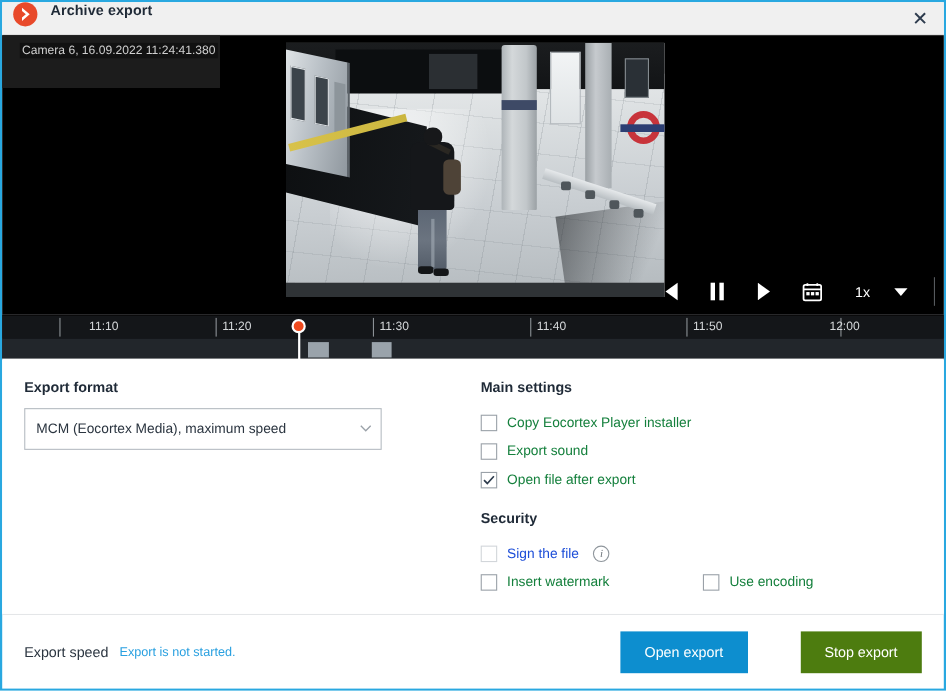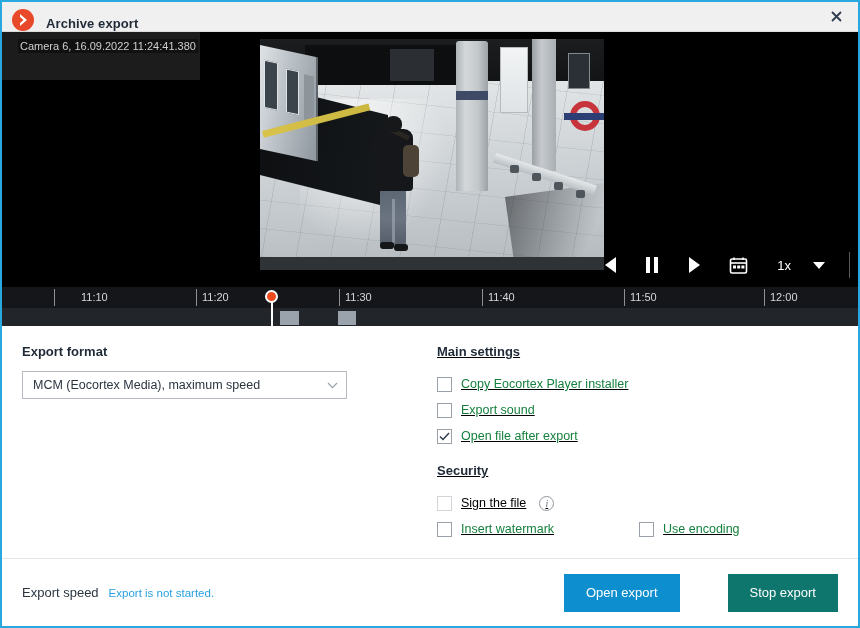--- a/index.html
+++ b/index.html
@@ -14,21 +14,21 @@
     width: 860px; height: 628px;
     border: 2px solid #29a8e0;
     background: #ffffff;
     display: flex; flex-direction: column;
   }
 
   
   .titlebar {
     height: 30px; flex: 0 0 30px;
     background: #f0f0f0;
-    display: flex; align-items: flex-end;
+    display: flex; align-items: flex-start;
     border-bottom: 1px solid #dcdcdc;
   }
   .app-logo {
     width: 22px; height: 22px; margin-left: 10px; flex: 0 0 22px;
     border-radius: 50%;
     background: #e8492a;
     position: relative;
   }
   .app-logo svg { position: absolute; left: 5px; top: 4px; }
   .title-text {
@@ -242,47 +242,47 @@
 
   
   .body {
     flex: 1 1 auto;
     background: #ffffff;
     position: relative;
     padding: 18px 20px 0 20px;
     display: flex;
   }
   .col-left { width: 410px; }
-  .col-right { flex: 1 1 auto; padding-left: 5px; text-decoration: underline; }
+  .col-right { flex: 1 1 auto; padding-left: 5px; }
   .section-title {
     font-size: 13px; font-weight: bold; color: #1f2a37;
     margin-bottom: 12px;
   }
   .select-box {
-    width: 325px; height: 28px;
+    width: 325px; height: 38px;
     border: 1px solid #b6bcc2; background: #fff;
     display: flex; align-items: center; padding: 0 8px 0 10px;
     font-size: 12.5px; color: #2b3540; cursor: pointer;
   }
   .select-value { flex: 1 1 auto; white-space: nowrap; overflow: hidden; }
   .select-caret { color: #9aa1a8; font-size: 11px; }
 
   .cb-row { display: flex; align-items: center; height: 26px; margin-bottom: 0px; }
   .cb-row + .cb-row { margin-top: 0px; }
   .checkbox {
     width: 15px; height: 15px; flex: 0 0 15px;
     border: 1px solid #9aa1a8; background: #fff;
     display:flex; align-items:center; justify-content:center;
     cursor: pointer;
   }
   .checkbox.checked svg { display: block; }
   .checkbox svg { display: none; }
   .checkbox.disabled { border-color: #d2d6da; background:#fff; cursor: default; }
   .cb-label { font-size: 12.5px; color: #15803d; margin-left: 9px; }
-  .cb-label.disabled { color: #000000; }
+  .cb-label.disabled { color: #1d4ed8; }
   .info-icon {
     width: 15px; height: 15px; margin-left: 13px;
     border-radius: 50%; border: 1px solid #8f969c;
     display:flex; align-items:center; justify-content:center;
     font-size: 10px; color: #6f767c;
     font-family: "Liberation Serif", serif; font-style: italic;
     cursor: pointer;
   }
   .sec-grid { display: flex; }
   .sec-grid .col2 { margin-left: 85px; }
@@ -298,21 +298,21 @@
   .status-label { font-size: 13px; color: #2b3540; }
   .status-value { font-size: 11.5px; color: #29a0e0; margin-left: 10px; }
   .footer-spacer { flex: 1 1 auto; }
   .btn {
     height: 38px; min-width: 105px;
     display:flex; align-items:center; justify-content:center;
     font-size: 13px; color: #ffffff; cursor: pointer;
     border: none;
   }
   .btn-primary { background: #0d8ecf; padding: 0 22px; }
-  .btn-disabled { background: #0f766e; padding: 0 22px; cursor: default; margin-left: 48px; }
+  .btn-disabled { background: #4d7c0f; padding: 0 22px; cursor: default; margin-left: 48px; }
 </style>
 </head>
 <body>
 
 <div class="window">
 
   <div class="titlebar">
     <div class="app-logo">
       <svg width="12" height="14" viewBox="0 0 12 14">
           <path d="M3 1 L10 7 L3 13 L3 10 L6.5 7 L3 4 Z" fill="#ffffff"></path>
@@ -406,21 +406,21 @@
         <div class="tl-tlabel" style="left: 58px; margin-left: 21px;">11:10</div>
         <div class="tl-tick" style="left: 194px;"></div>
         <div class="tl-tlabel" style="left: 200px;">11:20</div>
         <div class="tl-tick" style="left: 337px;"></div>
         <div class="tl-tlabel" style="left: 343px;">11:30</div>
         <div class="tl-tick" style="left: 480px;"></div>
         <div class="tl-tlabel" style="left: 486px;">11:40</div>
         <div class="tl-tick" style="left: 622px;"></div>
         <div class="tl-tlabel" style="left: 628px;">11:50</div>
         <div class="tl-tick" style="left: 762px;"></div>
-        <div class="tl-tlabel" style="left: 768px;">12:00</div>
+        <div class="tl-tlabel" style="left: 752px;">12:00</div>
         <div class="tl-seg" style="left: 278px; top: 24px; width: 19px;"></div>
         <div class="tl-seg" style="left: 336px; top: 24px; width: 18px;"></div>
         <div class="tl-playline" style="left: 269px;"></div>
         <div class="tl-playhead" style="left: 263px; background: rgb(239, 74, 30);"></div>
       </div>
   </div>
 
   <div class="body">
     <div class="col-left">
       <div class="section-title">Export format</div>

